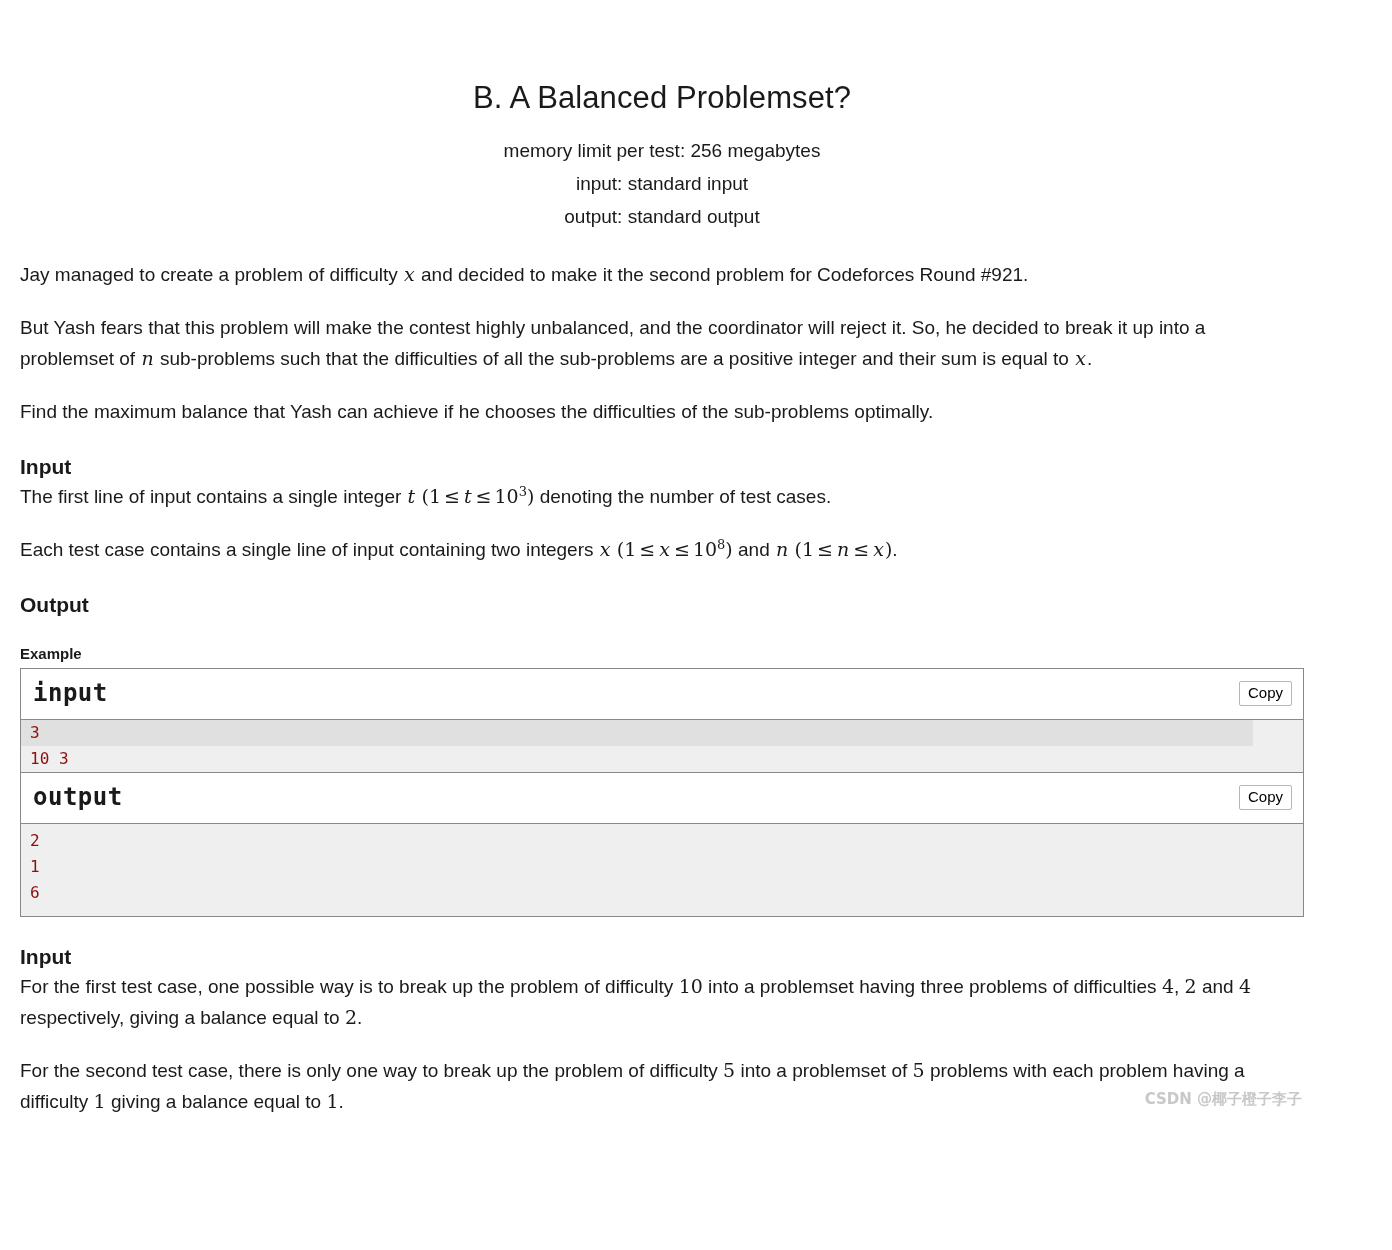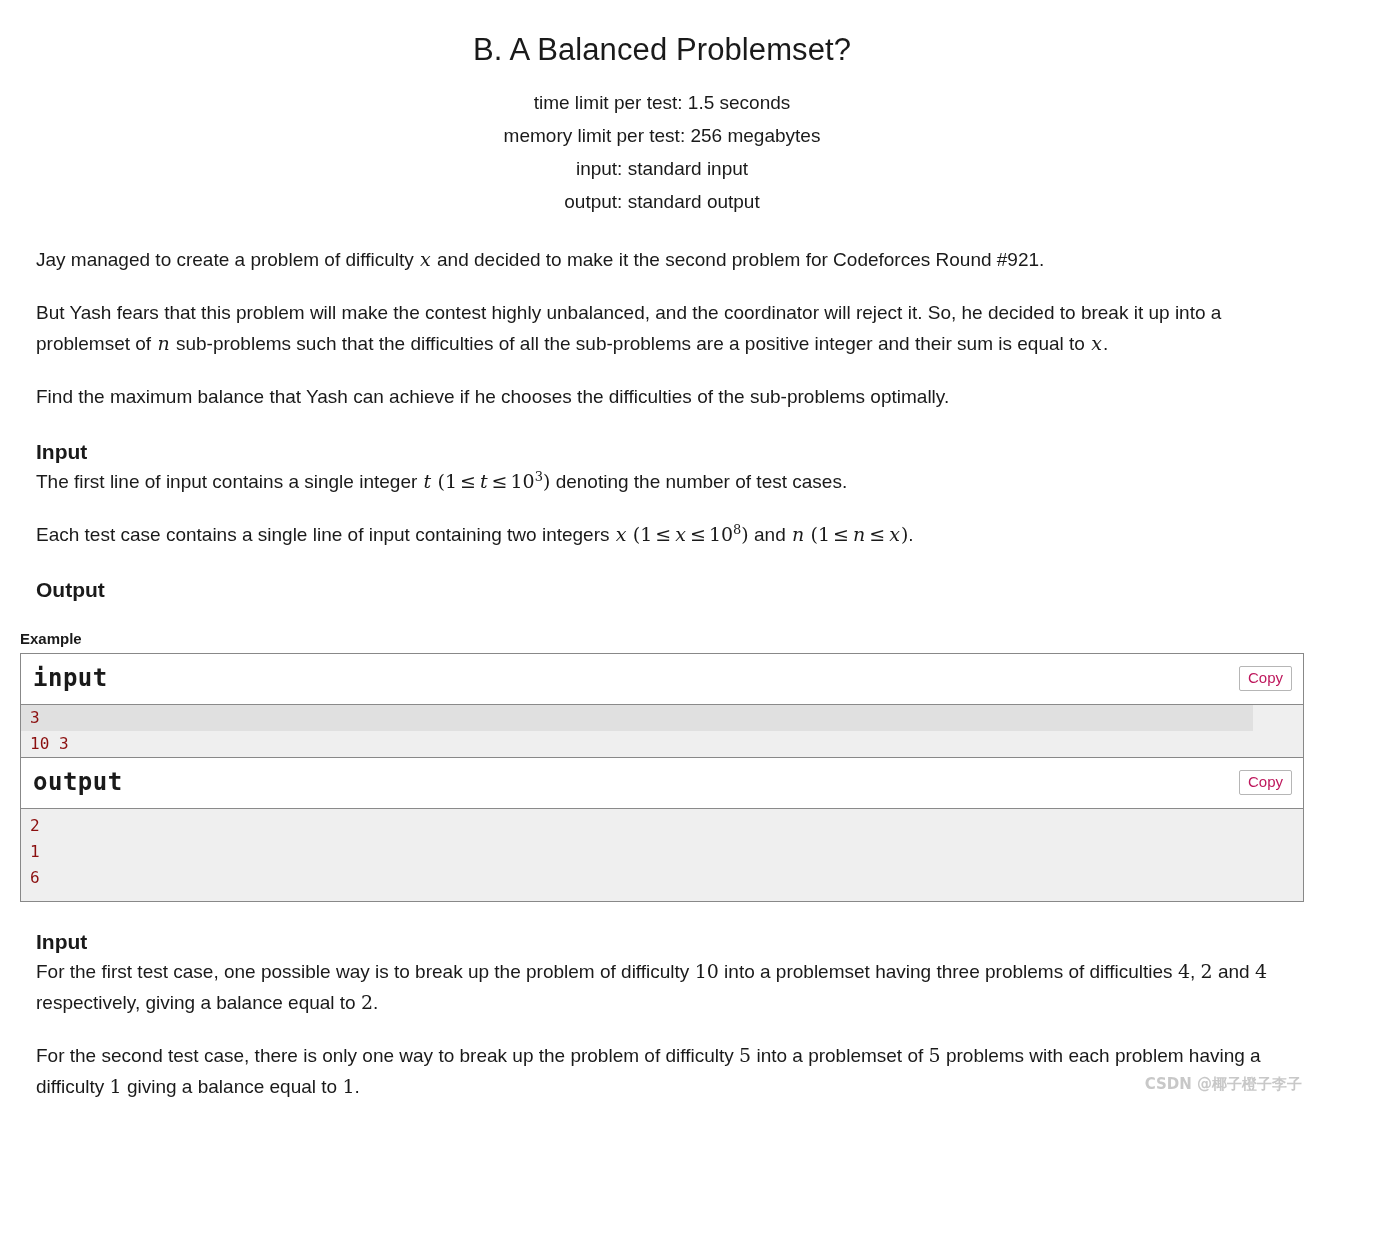--- a/index.html
+++ b/index.html
@@ -13,20 +13,21 @@
     font-family: "Liberation Sans", sans-serif;
     color: #1a1a1a;
     overflow: hidden;
     position: relative;
   }
   .page {
     position: relative;
     width: 1324px;
     padding: 0;
     box-sizing: border-box;
+    margin-top: 48px;
   }
 
   
   .problem-header {
     text-align: center;
     padding-top: 32px;
   }
   .title {
     font-size: 31px;
     font-weight: normal;
@@ -35,21 +36,21 @@
     letter-spacing: 0.1px;
   }
   .limit-line {
     font-size: 19px;
     line-height: 33px;
     color: #1a1a1a;
   }
 
   
   .statement {
-    padding: 0 36px;
+    padding: 0 20px;
     box-sizing: border-box;
   }
   .para {
     font-size: 19px;
     line-height: 31px;
     color: #1a1a1a;
     margin: 22px 0 0 0;
   }
   .para:first-child { margin-top: 26px; }
 
@@ -116,21 +117,21 @@
     font-weight: bold;
     color: #1a1a1a;
     letter-spacing: 0.5px;
   }
   .copy-btn {
     position: absolute;
     top: 12px;
     right: 11px;
     border: 1px solid #b6b6b6;
     background: #ffffff;
-    color: #be185d;
+    color: #000000;
     font-family: "Liberation Sans", sans-serif;
     font-size: 15px;
     line-height: 16px;
     padding: 3px 8px 4px 8px;
     border-radius: 2px;
     cursor: pointer;
   }
   .pre-wrap {
     border-top: 1px solid #8a8a8a;
     background: #efefef;
@@ -168,21 +169,20 @@
     font-weight: bold;
   }
 </style>
 </head>
 <body>
 
 <div class="page">
 
   <div class="problem-header">
     <h1 class="title">B. A Balanced Problemset?</h1>
-    <div class="limit-line">time limit per test: 1.5 seconds</div>
     <div class="limit-line">memory limit per test: 256 megabytes</div>
     <div class="limit-line">input: standard input</div>
     <div class="limit-line">output: standard output</div>
   </div>
 
   <div class="statement">
 
     <p class="para"><span>Jay managed to create a problem of difficulty </span><span class="m">x</span><span> and decided to make it the second problem for Codeforces Round #921.</span></p>
 
     <p class="para"><span>But Yash fears that this problem will make the contest highly unbalanced, and the coordinator will reject it. So, he decided to break it up into a problemset of </span><span class="m">n</span><span> sub-problems such that the difficulties of all the sub-problems are a positive integer and their sum is equal to </span><span class="m">x</span><span>.</span></p>

